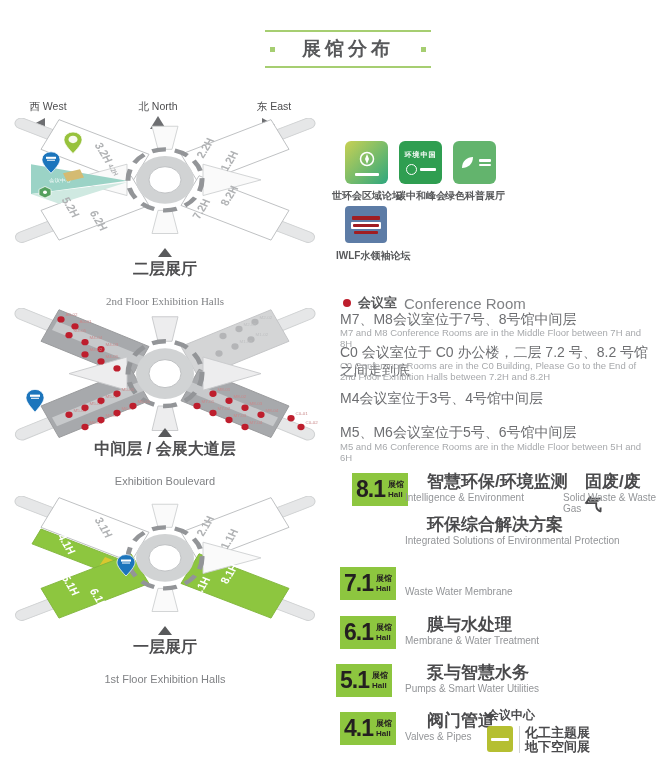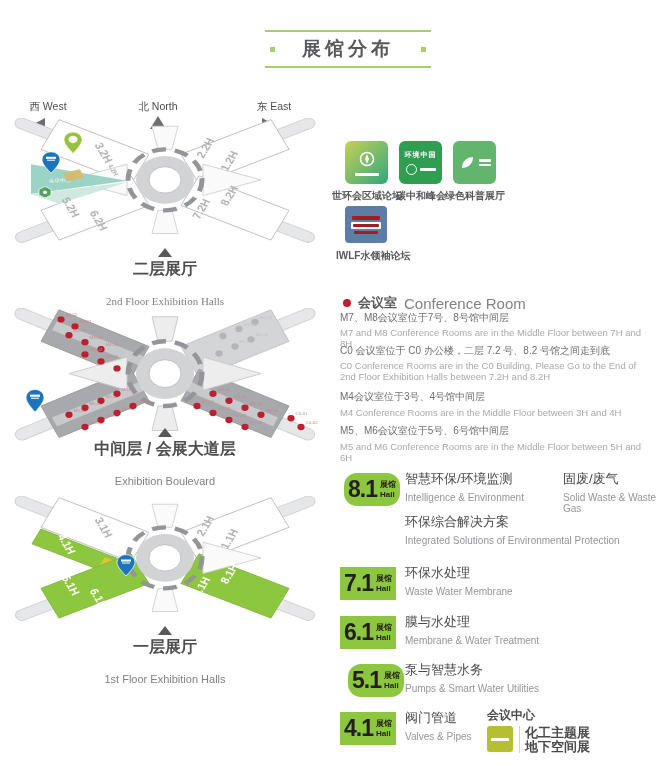--- a/index.html
+++ b/index.html
@@ -58,28 +58,28 @@
   .mini-bar{background:#fff;border-radius:1px;}
   .icon-carbon-text{color:#fff;font-size:7px;font-weight:bold;letter-spacing:1px;}
   .legend-label{font-size:10px;font-weight:bold;color:#57585a;text-align:center;}
   .redbar{background:#a01d22;border-radius:1px;}
 
   
   .conf-header{display:flex;align-items:center;gap:7px;}
   .red-dot{width:8px;height:8px;border-radius:50%;background:#be1e2d;}
   .conf-zh-title{font-size:13px;font-weight:bold;color:#57585a;}
   .conf-en-title{font-size:15px;color:#808285;}
-  .conf-zh{font-size:10px;color:#6d6e71;}
+  .conf-zh{font-size:14px;color:#6d6e71;}
   .conf-en{font-size:9.5px;color:#a7a9ac;width:305px;line-height:11px;}
 
   
   .badge{width:56px;height:33px;background:#8dc63f;display:flex;align-items:center;justify-content:center;gap:3px;}
   .badge-num{font-size:23px;font-weight:800;color:#231f20;letter-spacing:-1px;}
   .badge-hall{font-size:8px;font-weight:bold;color:#231f20;line-height:1.15;text-align:left;}
-  .hall-zh{font-size:13px;font-weight:normal;color:#4a4a4c;}
+  .hall-zh{font-size:17px;font-weight:bold;color:#4a4a4c;margin-left:22px;}
   .hall-en{font-size:10px;color:#939598;}
   .concurrent-label{font-size:12px;font-weight:bold;color:#4a4a4c;}
   .concurrent-lines{font-size:13px;font-weight:bold;color:#4a4a4c;line-height:14px;}
   .v-divider{width:1px;background:#d1d3d4;}
 </style>
 </head>
 <body>
 
 <div class="page">
 
@@ -354,59 +354,57 @@
   <div class="abs conf-header" style="left:343px;top:294px;">
     <span class="red-dot"></span>
     <span class="conf-zh-title">会议室</span>
     <span class="conf-en-title">Conference Room</span>
   </div>
   <div class="abs conf-zh" style="left:340px;top:311px;">M7、M8会议室位于7号、8号馆中间层</div>
   <div class="abs conf-en" style="left:340px;top:327px;">M7 and M8 Conference Rooms are in the Middle Floor between 7H and 8H</div>
   <div class="abs conf-zh" style="left:340px;top:344px;">C0 会议室位于 C0 办公楼，二层 7.2 号、8.2 号馆之间走到底</div>
   <div class="abs conf-en" style="left:340px;top:360px;">C0 Conference Rooms are in the C0 Building, Please Go to the End of 2nd Floor Exhibition Halls between 7.2H and 8.2H</div>
   <div class="abs conf-zh" style="left:340px;top:390px;">M4会议室位于3号、4号馆中间层</div>
-  <div class="abs conf-en" style="left:340px;top:407px;">M4 Conference Rooms are in the Middle Floor between 3H and 4H</div>
   <div class="abs conf-zh" style="left:340px;top:424px;">M5、M6会议室位于5号、6号馆中间层</div>
   <div class="abs conf-en" style="left:340px;top:441px;">M5 and M6 Conference Rooms are in the Middle Floor between 5H and 6H</div>
 
-  <div class="abs badge" style="left:344px;top:473px;border-radius:13px;">
+  <div class="abs badge" style="left:352px;top:473px;">
     <span class="badge-num">8.1</span>
     <span class="badge-hall">
       <span>展馆</span><br>
       <span>Hall</span>
     </span>
   </div>
   <div class="abs hall-zh" style="left:405px;top:470px;">智慧环保/环境监测</div>
   <div class="abs hall-en" style="left:405px;top:492px;">Intelligence &amp; Environment</div>
   <div class="abs hall-zh" style="left:563px;top:470px;">固废/废气</div>
   <div class="abs hall-en" style="left:563px;top:492px;">Solid Waste &amp; Waste Gas</div>
   <div class="abs hall-en" style="left:405px;top:535px;">Integrated Solutions of Environmental Protection</div>
   <div class="abs hall-zh" style="left:405px;top:513px;">环保综合解决方案</div>
 
   <div class="abs badge" style="left:340px;top:567px;">
     <span class="badge-num">7.1</span>
     <span class="badge-hall">
       <span>展馆</span><br>
       <span>Hall</span>
     </span>
   </div>
-  <div class="abs hall-zh" style="left:405px;top:564px;">环保水处理</div>
   <div class="abs hall-en" style="left:405px;top:586px;">Waste Water Membrane</div>
 
   <div class="abs badge" style="left:340px;top:616px;">
     <span class="badge-num">6.1</span>
     <span class="badge-hall">
       <span>展馆</span><br>
       <span>Hall</span>
     </span>
   </div>
   <div class="abs hall-zh" style="left:405px;top:613px;">膜与水处理</div>
   <div class="abs hall-en" style="left:405px;top:635px;">Membrane &amp; Water Treatment</div>
 
-  <div class="abs badge" style="left:348px;top:664px;border-radius:13px;">
+  <div class="abs badge" style="left:336px;top:664px;">
     <span class="badge-num">5.1</span>
     <span class="badge-hall">
       <span>展馆</span><br>
       <span>Hall</span>
     </span>
   </div>
   <div class="abs hall-zh" style="left:405px;top:661px;">泵与智慧水务</div>
   <div class="abs hall-en" style="left:405px;top:683px;">Pumps &amp; Smart Water Utilities</div>
 
   <div class="abs badge" style="left:340px;top:712px;">

